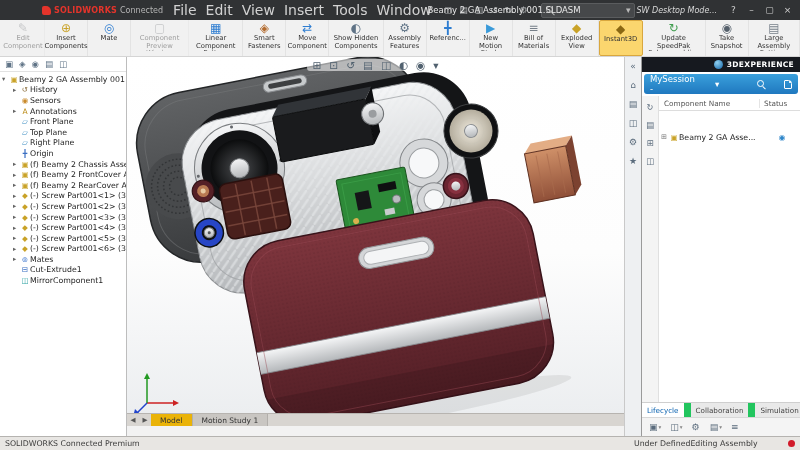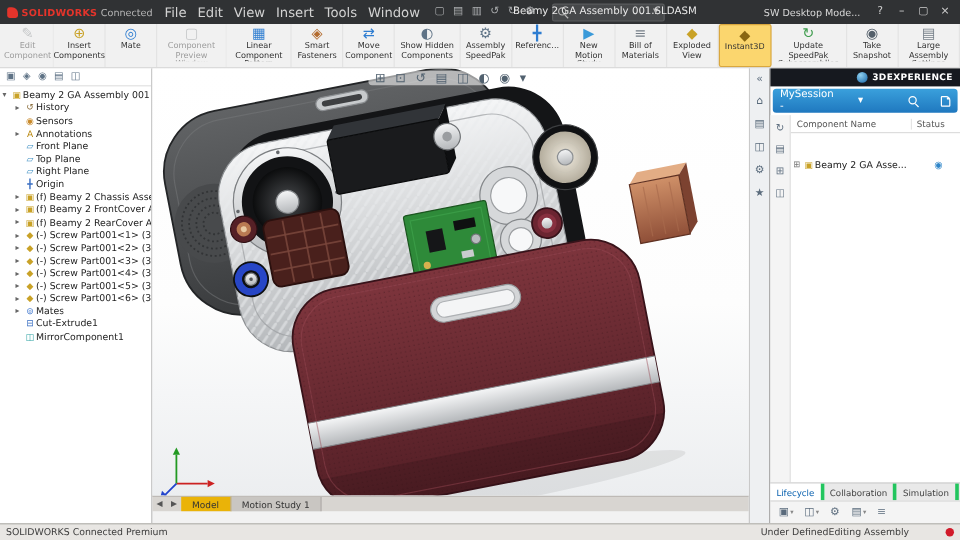--- a/index.html
+++ b/index.html
@@ -1,31 +1,31 @@
 <!DOCTYPE html>
 <html><head>
 <meta charset="utf-8">
 <style>
   html,body{margin:0;padding:0;background:#888;}
   body{width:800px;height:450px;overflow:hidden;font-family:"DejaVu Sans","Liberation Sans",sans-serif;font-size:9px;color:#222;-webkit-font-smoothing:antialiased;}
   .app{width:800px;height:450px;display:flex;flex-direction:column;background:#f2f2f2;}
 
   
   .titlebar{height:20px;background:#303234;display:flex;align-items:center;color:#cfcfcf;position:relative;flex:0 0 auto;}
-  .logo{display:flex;align-items:center;gap:3px;padding:0 6px;}
+  .logo{display:flex;align-items:center;gap:3px;padding:0 6px;margin-left:36px;}
   .logo-mark{width:9px;height:9px;background:#e4342b;border-radius:2px 5px 2px 2px;display:inline-block;}
   .logo-text{color:#e4342b;font-weight:bold;font-size:8px;letter-spacing:.2px;}
   .logo-suffix{color:#b5b5b5;font-size:8px;}
   .menus{display:flex;gap:9px;margin-left:4px;}
-  .menu{font-size:11px;color:#d2d2d2;cursor:default;}
+  .menu{font-size:14px;color:#d2d2d2;cursor:default;}
   .qat{display:flex;gap:7px;margin-left:12px;color:#a9abad;font-size:9px;}
   .searchbox{margin-left:14px;width:84px;height:13px;background:#46484a;border:1px solid #5a5c5e;border-radius:2px;display:flex;align-items:center;justify-content:space-between;padding:0 4px;color:#b9b9b9;}
   .doc-title{position:absolute;left:63%;transform:translateX(-50%);font-size:8.5px;color:#e8e8e8;white-space:nowrap;}
   .tb-right{margin-left:auto;display:flex;align-items:center;gap:8px;padding-right:4px;}
-  .mode{font-size:8px;color:#d8d8d8;}
+  .mode{font-size:8px;color:#d8d8d8;font-style:italic;}
   .winctl{display:flex;gap:1px;}
   .winctl span{width:17px;text-align:center;font-size:9px;color:#cfcfcf;}
   .mag{display:inline-block;width:8px;height:8px;position:relative;}
   .mag::before{content:"";position:absolute;left:0;top:0;width:5px;height:5px;border:1.2px solid currentColor;border-radius:50%;}
   .mag::after{content:"";position:absolute;left:6px;top:6px;width:3.5px;height:1.3px;background:currentColor;transform:rotate(45deg);transform-origin:0 0;}
 
   
   .ribbon{height:36px;background:#f1f1f1;border-bottom:1px solid #d5d5d5;display:flex;align-items:stretch;overflow:hidden;flex:0 0 auto;padding-left:2px;}
   .rb{min-width:36px;max-width:56px;display:flex;flex-direction:column;align-items:center;justify-content:flex-start;padding:2px 3px 0;border-right:1px solid #e3e3e3;text-align:center;}
   .rb .glyph{font-size:12px;line-height:13px;}
@@ -81,21 +81,21 @@
   .rp-cols{height:14px;display:flex;align-items:center;border-bottom:1px solid #ddd;color:#555;font-size:7.3px;}
   .rp-cols .c1{flex:1;padding-left:5px;border-right:1px solid #e4e4e4;}
   .rp-cols .c2{width:36px;padding-left:4px;}
   .rp-row{height:14px;display:flex;align-items:center;font-size:7.8px;}
   .rp-row .exp{width:10px;text-align:center;color:#777;font-size:7px;}
   .rp-row .ricon{width:10px;text-align:center;font-size:7.5px;}
   .rp-row .rlabel{flex:1;white-space:nowrap;overflow:hidden;}
   .rp-row .rstatus{width:36px;text-align:center;font-size:8px;}
   .rp-fill{flex:1;}
   .rp-tabs{height:14px;background:#e9e9e9;border-top:1px solid #cfcfcf;display:flex;align-items:stretch;font-size:7.2px;color:#444;}
-  .rptab{padding:0 5px;display:flex;align-items:center;border-right:3px solid #22c55e;white-space:nowrap;}
+  .rptab{padding:0 5px;display:flex;align-items:center;border-right:7px solid #22c55e;white-space:nowrap;}
   .rptab.active{background:#fff;color:#0a62b0;}
   .rp-more{display:flex;align-items:center;padding:0 3px;color:#666;}
   .rp-foot{height:18px;background:#f4f4f4;border-top:1px solid #d8d8d8;display:flex;align-items:center;gap:9px;padding:0 7px;color:#5a6b7c;font-size:9px;}
   .fico{display:flex;align-items:center;gap:1px;}
   .fico .fc{font-size:5.5px;color:#888;}
 
   
   .statusbar{height:13px;background:#e8e6e3;border-top:1px solid #b5b3b0;display:flex;align-items:center;font-size:7.8px;color:#3c3c3c;flex:0 0 auto;padding:0 5px;}
   .sb-right{margin-left:auto;display:flex;align-items:center;}
   .units{display:flex;align-items:center;gap:2px;margin-top:37px;}
@@ -175,21 +175,21 @@
       <div class="rb normal">
       <span class="glyph" style="color: rgb(46, 125, 209);">⇄</span>
       <span class="lbl">Move Component</span>
     </div>
       <div class="rb normal">
       <span class="glyph" style="color: rgb(95, 115, 134);">◐</span>
       <span class="lbl">Show Hidden Components</span>
     </div>
       <div class="rb normal">
       <span class="glyph" style="color: rgb(95, 115, 134);">⚙</span>
-      <span class="lbl">Assembly SpeedPak</span>
+      <span class="lbl">Assembly Features</span>
     </div>
       <div class="rb normal">
       <span class="glyph" style="color: rgb(46, 125, 209);">╋</span>
       <span class="lbl">Referenc...</span>
     </div>
       <div class="rb normal">
       <span class="glyph" style="color: rgb(58, 154, 217);">▶</span>
       <span class="lbl">New Motion Study</span>
     </div>
       <div class="rb normal">

